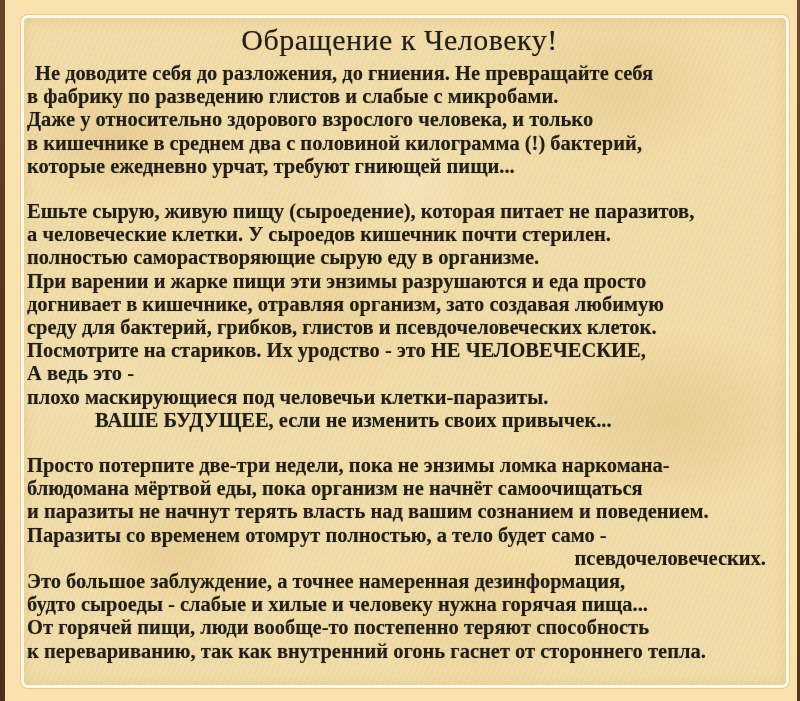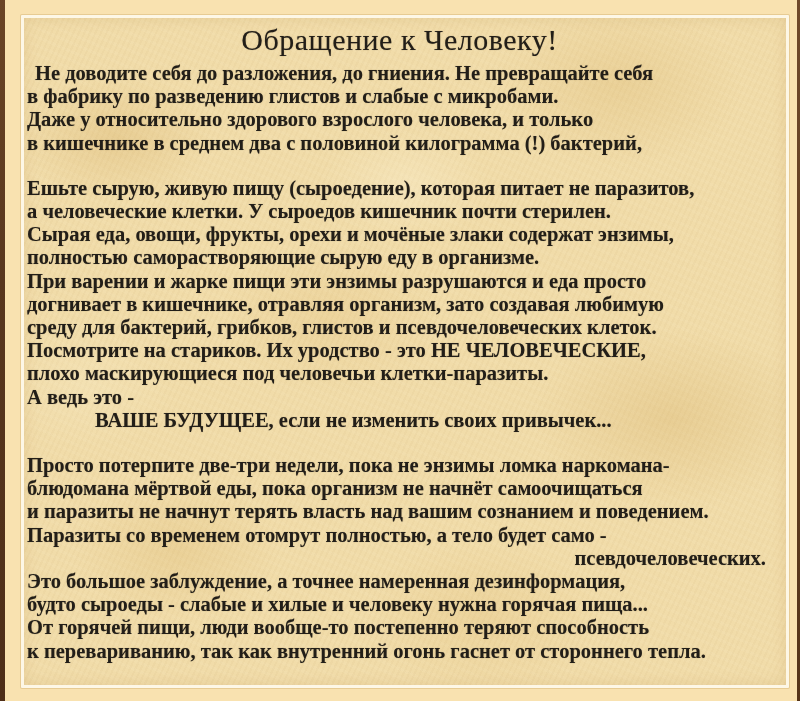--- a/index.html
+++ b/index.html
@@ -19,21 +19,21 @@
   }
   .edge-right{
     position:absolute;right:0;top:0;bottom:0;width:3px;
     background:linear-gradient(180deg,#6f492a 0%,#553419 100%);
   }
   
   .paper{
     position:absolute;
     left:21px;top:15px;right:11px;bottom:13px;
     border:3px solid var(--frame-line,#fdf7e6);
-    border-radius:1px;
+    border-radius:7px;
     box-shadow:0 0 0 1px rgba(190,150,80,.30), inset 0 0 14px rgba(170,128,62,.18);
     background-color:var(--paper,#f1dca9);
     background-image:
       radial-gradient(140px 90px at 12% 18%, rgba(210,170,95,.30), rgba(210,170,95,0) 70%),
       radial-gradient(180px 120px at 78% 10%, rgba(215,178,105,.28), rgba(215,178,105,0) 70%),
       radial-gradient(160px 110px at 40% 45%, rgba(222,186,115,.25), rgba(222,186,115,0) 70%),
       radial-gradient(200px 130px at 85% 60%, rgba(208,168,92,.28), rgba(208,168,92,0) 70%),
       radial-gradient(150px 100px at 20% 80%, rgba(214,176,100,.26), rgba(214,176,100,0) 70%),
       radial-gradient(170px 110px at 60% 90%, rgba(220,182,108,.24), rgba(220,182,108,0) 70%),
       radial-gradient(120px 80px at 50% 25%, rgba(252,242,212,.35), rgba(252,242,212,0) 70%),
@@ -72,31 +72,31 @@
 <div class="edge-left"></div>
 <div class="edge-right"></div>
 
 <div class="paper">
   <h1 class="title">Обращение к Человеку!</h1>
 
   <div class="line first">Не доводите себя до разложения, до гниения. Не превращайте себя</div>
   <div class="line">в фабрику по разведению глистов и слабые с микробами.</div>
   <div class="line">Даже у относительно здорового взрослого человека, и только</div>
   <div class="line">в кишечнике в среднем два с половиной килограмма (!) бактерий,</div>
+  <div class="line">которые ежедневно урчат, требуют гниющей пищи...</div>
   <div class="line blank"></div>
   <div class="line">Ешьте сырую, живую пищу (сыроедение), которая питает не паразитов,</div>
   <div class="line">а человеческие клетки. У сыроедов кишечник почти стерилен.</div>
-  <div class="line">Сырая еда, овощи, фрукты, орехи и мочёные злаки содержат энзимы,</div>
   <div class="line">полностью саморастворяющие сырую еду в организме.</div>
   <div class="line">При варении и жарке пищи эти энзимы разрушаются и еда просто</div>
   <div class="line">догнивает в кишечнике, отравляя организм, зато создавая любимую</div>
   <div class="line">среду для бактерий, грибков, глистов и псевдочеловеческих клеток.</div>
   <div class="line">Посмотрите на стариков. Их уродство - это НЕ ЧЕЛОВЕЧЕСКИЕ,</div>
+  <div class="line">А ведь это -</div>
   <div class="line">плохо маскирующиеся под человечьи клетки-паразиты.</div>
-  <div class="line">А ведь это -</div>
   <div class="line indent">ВАШЕ БУДУЩЕЕ, если не изменить своих привычек...</div>
   <div class="line blank"></div>
   <div class="line">Просто потерпите две-три недели, пока не энзимы ломка наркомана-</div>
   <div class="line">блюдомана мёртвой еды, пока организм не начнёт самоочищаться</div>
   <div class="line">и паразиты не начнут терять власть над вашим сознанием и поведением.</div>
   <div class="line">Паразиты со временем отомрут полностью, а тело будет само -</div>
   <div class="line right">псевдочеловеческих.</div>
   <div class="line">Это большое заблуждение, а точнее намеренная дезинформация,</div>
   <div class="line">будто сыроеды - слабые и хилые и человеку нужна горячая пища...</div>
   <div class="line">От горячей пищи, люди вообще-то постепенно теряют способность</div>

